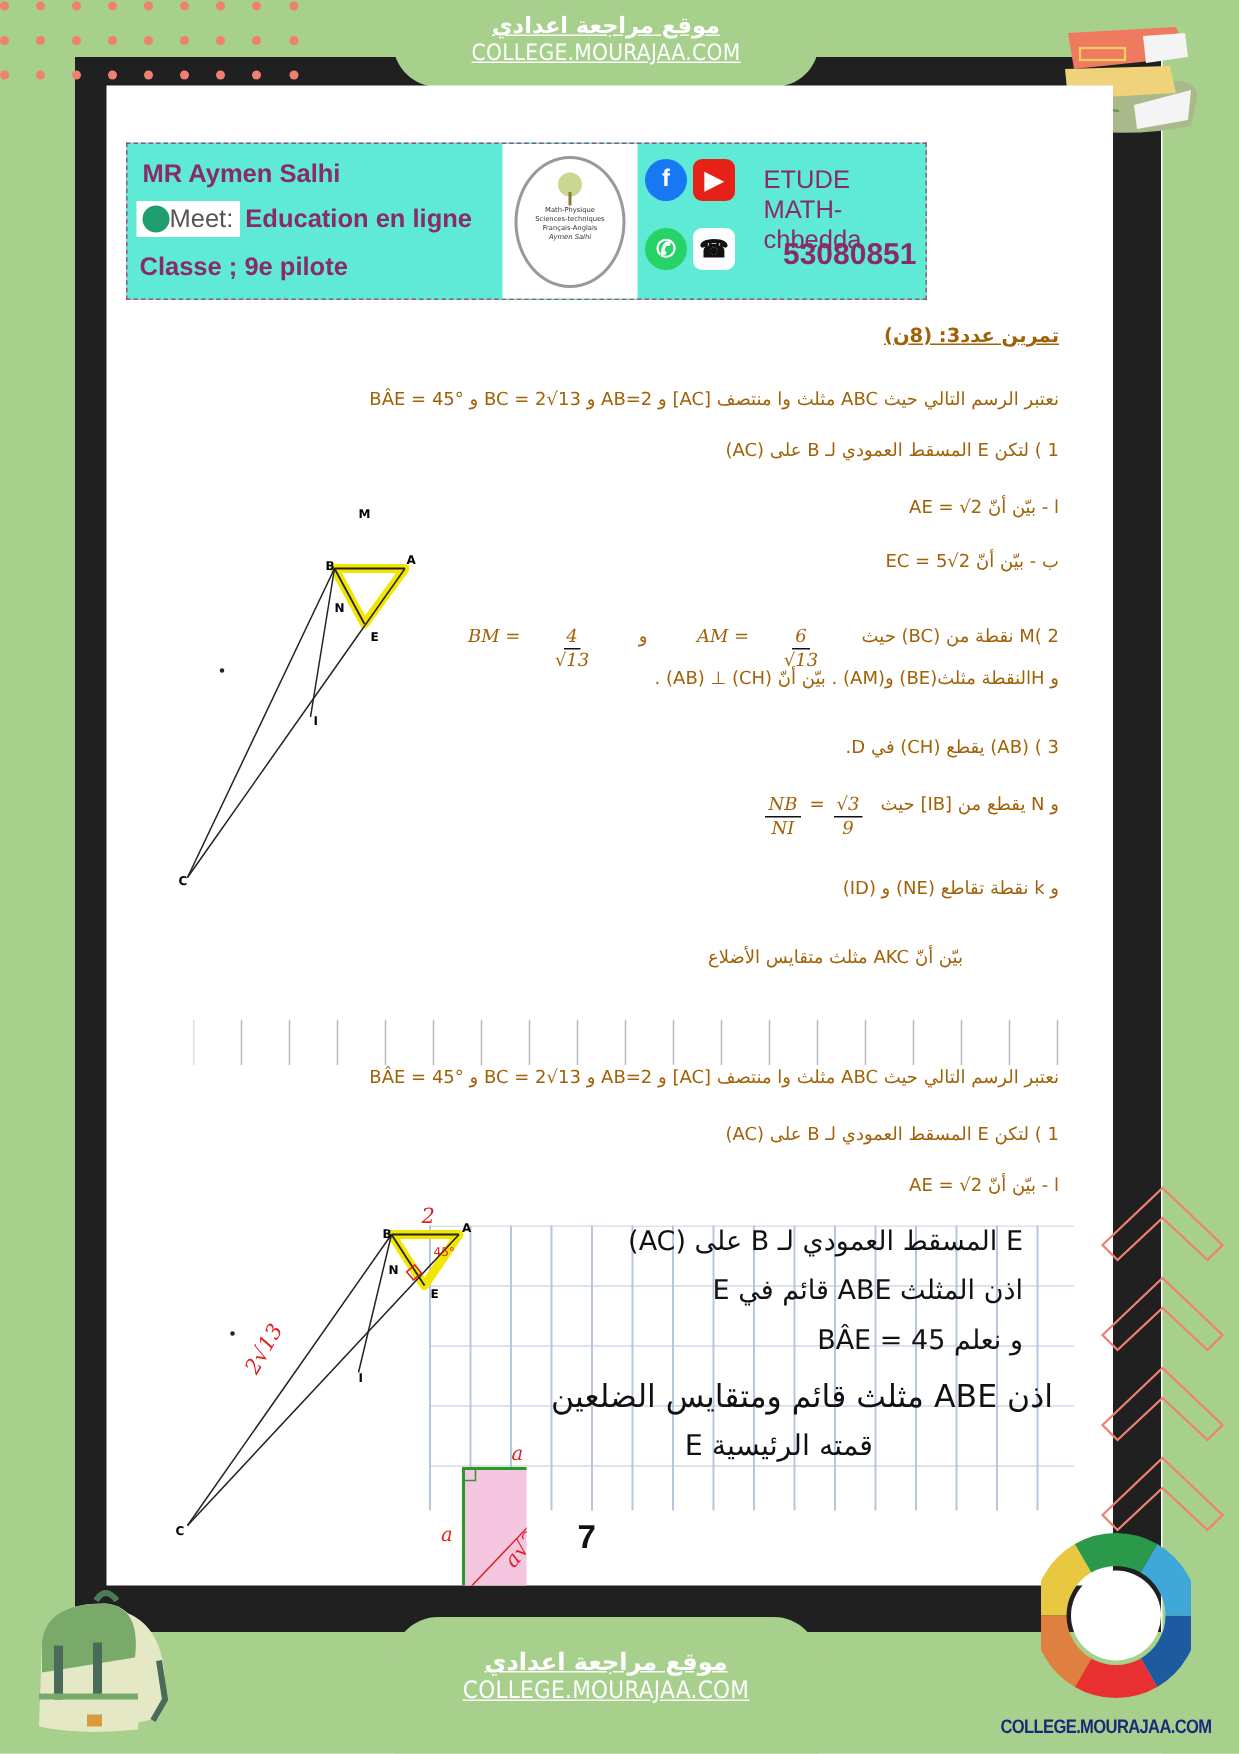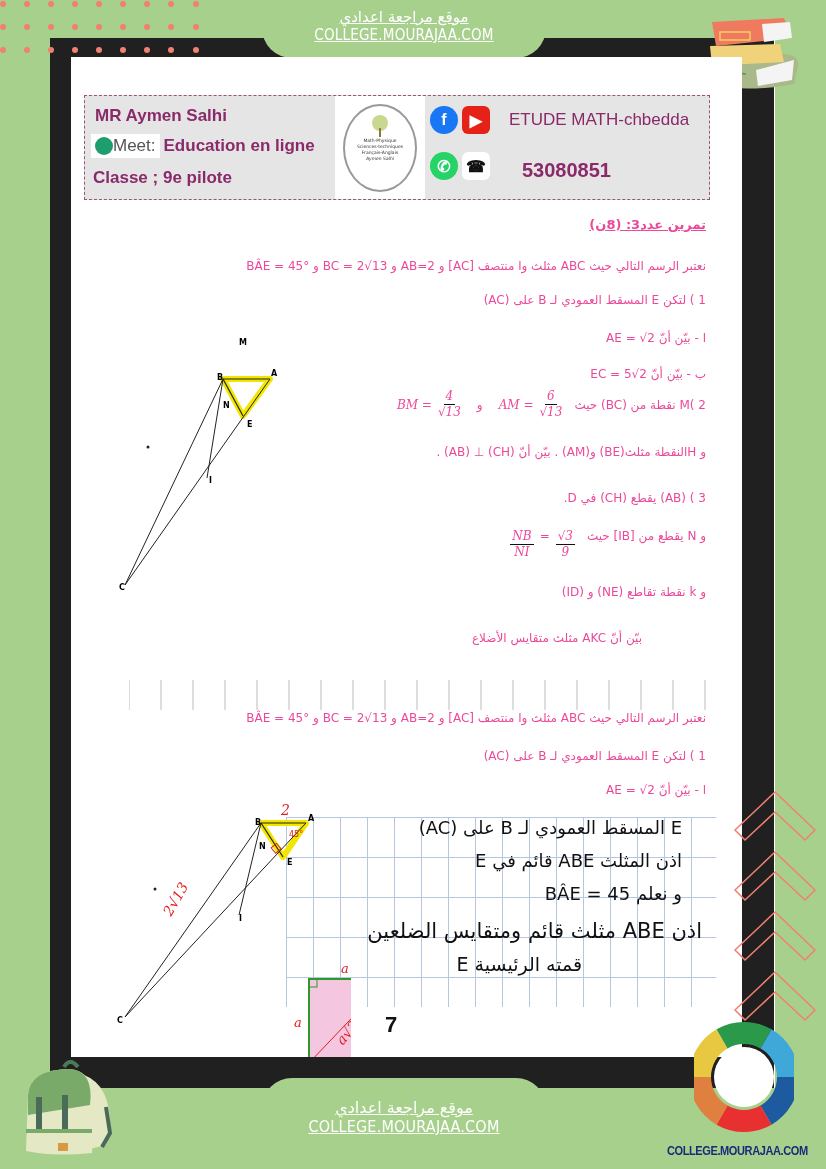--- a/index.html
+++ b/index.html
@@ -7,47 +7,47 @@
   .white-strip { position: absolute; left: 0; top: 38px; width: 826px; height: 1050px; background: #ffffff; }
   .green-left { position: absolute; left: 0; top: 38px; width: 50px; height: 1050px; background: #a8d08d; }
   .green-right { position: absolute; left: 775px; top: 0; width: 51px; height: 1169px; background: #a8d08d; }
   .green-bottom { position: absolute; left: 0; top: 1112px; width: 826px; height: 57px; background: #a8d08d; }
   .dark-frame { position: absolute; left: 50px; top: 38px; width: 724px; height: 1050px; background: #202020; }
   .paper { position: absolute; left: 71px; top: 57px; width: 671px; height: 1000px; background: #ffffff; overflow: hidden; }
   .dots { position: absolute; left: 0; top: 0; width: 200px; height: 60px; }
   .dot { position: absolute; width: 6px; height: 6px; border-radius: 50%; background: #f08070; }
   .tab-top { position: absolute; left: 262px; top: 0; width: 284px; height: 58px; background: #a8d08d; border-radius: 0 0 30px 30px; text-align: center; color: #fff; }
   .tab-bottom { position: absolute; left: 262px; top: 1078px; width: 284px; height: 91px; background: #a8d08d; border-radius: 30px 30px 0 0; text-align: center; color: #fff; }
-  .site-ar { font-size: 15px; font-weight: normal; text-decoration: underline; direction: rtl; display: block; padding-top: 8px; }
+  .site-ar { font-size: 15px; font-weight: bold; text-decoration: underline; direction: rtl; display: block; padding-top: 8px; }
   .site-en { font-size: 15px; font-family: "DejaVu Sans Condensed", "DejaVu Sans", sans-serif; text-decoration: underline; display: block; letter-spacing: 0.2px; }
   .tab-bottom .site-ar { padding-top: 20px; font-size: 16px; }
   .tab-bottom .site-en { font-size: 16px; }
   .books { position: absolute; left: 696px; top: 10px; width: 110px; height: 82px; }
   .backpack { position: absolute; left: 14px; top: 1055px; width: 100px; height: 105px; }
   .wheel { position: absolute; left: 694px; top: 1022px; width: 100px; height: 110px; }
   .brand-bottom { position: absolute; left: 667px; top: 1143px; width: 150px; font-size: 13px; font-weight: bold; color: #1a2a7a; font-family: "Liberation Sans", sans-serif; letter-spacing: -0.5px; transform: scaleX(0.85); transform-origin: left; }
   .chevrons { position: absolute; left: 733px; top: 790px; width: 90px; height: 240px; }
   
-  .banner { position: absolute; left: 13px; top: 38px; width: 626px; height: 105px; background: #e5e5e5; border: 1px dashed #a0507a; }
+  .banner { position: absolute; left: 13px; top: 38px; width: 534px; height: 105px; background: #5eead4; border: 1px dashed #a0507a; }
   .b-name { position: absolute; left: 10px; top: 10px; font-family: "Liberation Sans", sans-serif; font-weight: bold; font-size: 17px; color: #8a2a6a; }
   .b-meet { position: absolute; left: 6px; top: 38px; display: flex; align-items: center; gap: 4px; }
   .meet-box { background: #fff; padding: 2px 4px; display: flex; align-items: center; gap: 0; font-family: "Liberation Sans", sans-serif; font-size: 17px; color: #555; }
   .meet-icon { width: 18px; height: 18px; border-radius: 50%; background: #1e9e6e; }
   .b-edu { font-family: "Liberation Sans", sans-serif; font-weight: bold; font-size: 17px; color: #8a2a6a; }
   .b-class { position: absolute; left: 8px; top: 72px; font-family: "Liberation Sans", sans-serif; font-weight: bold; font-size: 17px; color: #8a2a6a; }
   .b-logo { position: absolute; left: 250px; top: 0; width: 90px; height: 103px; background: #fff; }
   .b-logo-circle { position: absolute; left: 8px; top: 8px; width: 74px; height: 88px; border: 2px solid #999; border-radius: 50%; }
   .b-logo-text { position: absolute; left: 14px; top: 42px; width: 62px; font-size: 4.5px; color: #333; text-align: center; line-height: 6px; }
   .b-social { position: absolute; left: 345px; top: 10px; display: flex; gap: 4px; }
   .b-contact { position: absolute; left: 345px; top: 56px; display: flex; gap: 4px; }
   .ico { width: 28px; height: 28px; border-radius: 6px; display: flex; align-items: center; justify-content: center; color: #fff; font-weight: bold; font-size: 16px; font-family: "Liberation Sans", sans-serif; }
   .b-etude { position: absolute; left: 424px; top: 14px; font-family: "Liberation Sans", sans-serif; font-weight: normal; font-size: 17px; color: #8a2a6a; }
   .b-phone { position: absolute; left: 437px; top: 63px; font-family: "Liberation Sans", sans-serif; font-weight: bold; font-size: 20px; color: #8a2a6a; }
   
-  .rtl { position: absolute; direction: rtl; text-align: right; font-family: "DejaVu Sans", sans-serif; font-size: 12px; color: #ec4899; white-space: nowrap; }
+  .rtl { position: absolute; direction: rtl; text-align: right; font-family: "DejaVu Sans", sans-serif; font-size: 12px; color: #a16207; white-space: nowrap; }
   .title { font-weight: bold; text-decoration: underline; font-size: 13px; }
   .math { font-family: "DejaVu Serif", serif; font-style: italic; }
   .frac { display: inline-flex; flex-direction: column; align-items: center; vertical-align: middle; font-family: "DejaVu Serif", serif; font-style: italic; font-size: 12px; line-height: 15px; }
   .frac .num { border-bottom: 1px solid #111; padding: 0 2px; }
   .fig { position: absolute; }
   .hand { position: absolute; font-family: "DejaVu Sans", sans-serif; color: #111; white-space: nowrap; }
   .grid { position: absolute; left: 215px; top: 760px; width: 430px; height: 190px;
           background-image: linear-gradient(to right, #b7c6e0 1px, transparent 1px), linear-gradient(to bottom, #b7c6e0 1px, transparent 1px);
           background-size: 27px 100%, 100% 40px; }
   .page-num { position: absolute; left: 314px; top: 955px; font-family: "Liberation Sans", sans-serif; font-weight: bold; font-size: 22px; color: #111; }
@@ -142,21 +142,21 @@
     </div>
     <div class="b-phone">53080851</div>
   </div>
 
   <div class="rtl title" style="right:36px;top:160px">تمرين عدد3: (8ن)</div>
   <div class="rtl" style="right:36px;top:202px">نعتبر الرسم التالي حيث  ABC  مثلث وا منتصف [AC] و AB=2  و  BC = 2√13  و  BÂE = 45°</div>
   <div class="rtl" style="right:36px;top:236px">1 ) لتكن E المسقط العمودي لـ B على (AC)</div>
   <div class="rtl" style="right:36px;top:274px">ا - بيّن أنّ  AE = √2</div>
   <div class="rtl" style="right:36px;top:310px">ب - بيّن أنّ  EC = 5√2</div>
 
-  <div class="rtl" style="right:36px;top:332px;display:flex;align-items:center;gap:6px;direction:ltr">
+  <div class="rtl" style="right:36px;top:360px;display:flex;align-items:flex-start;gap:23px;direction:ltr">
     <span class="math">BM =</span>
     <span class="frac">
         <span class="num">4</span>
         <span>√13</span>
       </span>
     <span style="margin:0 10px">و</span>
     <span class="math">AM =</span>
     <span class="frac">
         <span class="num">6</span>
         <span>√13</span>

